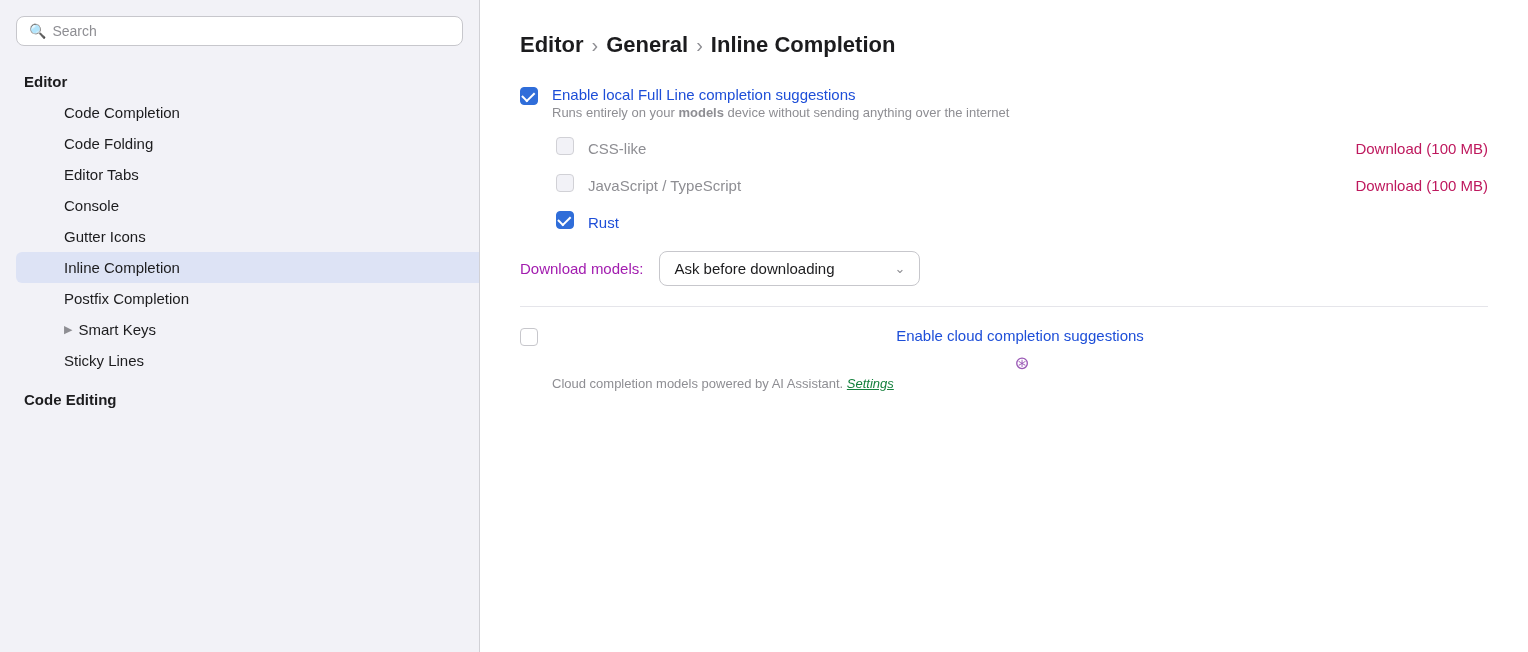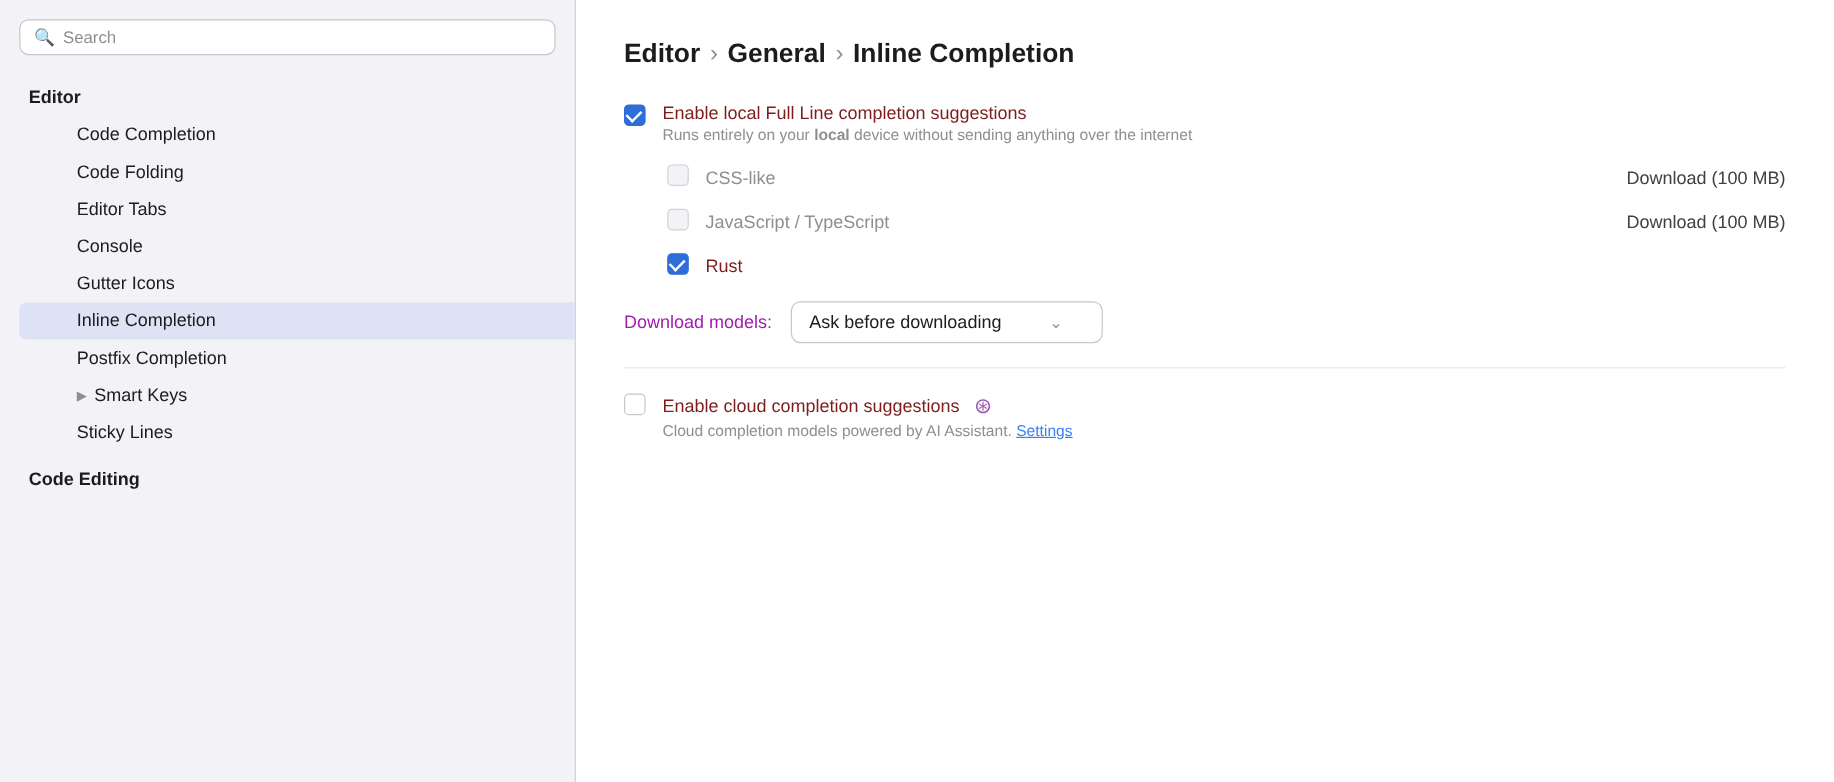--- a/index.html
+++ b/index.html
@@ -167,21 +167,21 @@
     }
 
     .checkbox.disabled {
       background: #f2f2f7;
       border-color: #d1d1d6;
       cursor: default;
     }
 
     .setting-label {
       font-size: 15px;
-      color: #7f1d1d;
+      color: #1d4ed8;
     }
 
     .setting-label.disabled {
       color: #8e8e93;
     }
 
     .setting-sublabel {
       font-size: 13px;
       color: #8e8e93;
       margin-top: 2px;
@@ -190,21 +190,21 @@
     .setting-sublabel strong {
       font-weight: 600;
       color: #8e8e93;
     }
 
     .setting-label-group {
       flex: 1;
     }
 
     .download-link {
-      color: #404040;
+      color: #be185d;
       font-size: 15px;
       cursor: pointer;
       text-decoration: none;
       margin-left: auto;
       white-space: nowrap;
       padding-top: 1px;
     }
 
     .inline-row {
       display: flex;
@@ -225,21 +225,21 @@
       white-space: nowrap;
     }
 
     .dropdown {
       display: flex;
       align-items: center;
       background: #fff;
       border: 1px solid #c7c7cc;
       border-radius: 8px;
       padding: 8px 14px;
-      gap: 40px;
+      gap: 60px;
       cursor: pointer;
       min-width: 260px;
     }
 
     .dropdown-text {
       font-size: 15px;
       color: #1c1c1e;
     }
 
     .dropdown-chevron {
@@ -254,22 +254,23 @@
       margin-top: 8px;
     }
 
     .cloud-icon {
       font-size: 18px;
       color: #9b59b6;
       margin-left: 4px;
     }
 
     .settings-link {
-      color: #3b82f6;
-      cursor: pointer;
+      color: #15803d;
+      cursor: pointer;
+      font-style: italic;
     }
 
     .divider-line {
       border: none;
       border-top: 1px solid #e5e5ea;
       margin: 8px 0 20px 0;
     }
   </style>
 </head>
 <body>
@@ -329,21 +330,21 @@
   </div>
 
 
   <div class="setting-row">
     <div class="checkbox-wrap">
       <div class="checkbox checked"></div>
     </div>
     <div class="setting-label-group">
       <div class="setting-label">Enable local Full Line completion suggestions</div>
       <div class="setting-sublabel">
-        Runs entirely on your <strong>local</strong> device without sending anything over the internet
+        Runs entirely on your <strong>models</strong> device without sending anything over the internet
       </div>
     </div>
   </div>
 
   <div class="setting-row sub">
     <div class="checkbox-wrap">
       <div class="checkbox disabled"></div>
     </div>
     <div class="inline-row" style="flex:1;">
       <span class="setting-label disabled">CSS-like</span>
@@ -376,21 +377,21 @@
     </div>
   </div>
 
   <hr class="divider-line">
 
   <div class="cloud-row">
     <div class="checkbox-wrap">
       <div class="checkbox"></div>
     </div>
     <div class="setting-label-group">
-      <div style="display:flex; align-items:center; gap:8px;">
+      <div style="display:flex; align-items:center; gap:8px;flex-direction:column;">
         <span class="setting-label">Enable cloud completion suggestions</span>
         <span class="cloud-icon">⊛</span>
       </div>
       <div class="setting-sublabel">
         <span>Cloud completion models powered by AI Assistant. </span><a href="#" class="settings-link">Settings</a>
       </div>
     </div>
   </div>
 
 </main>

